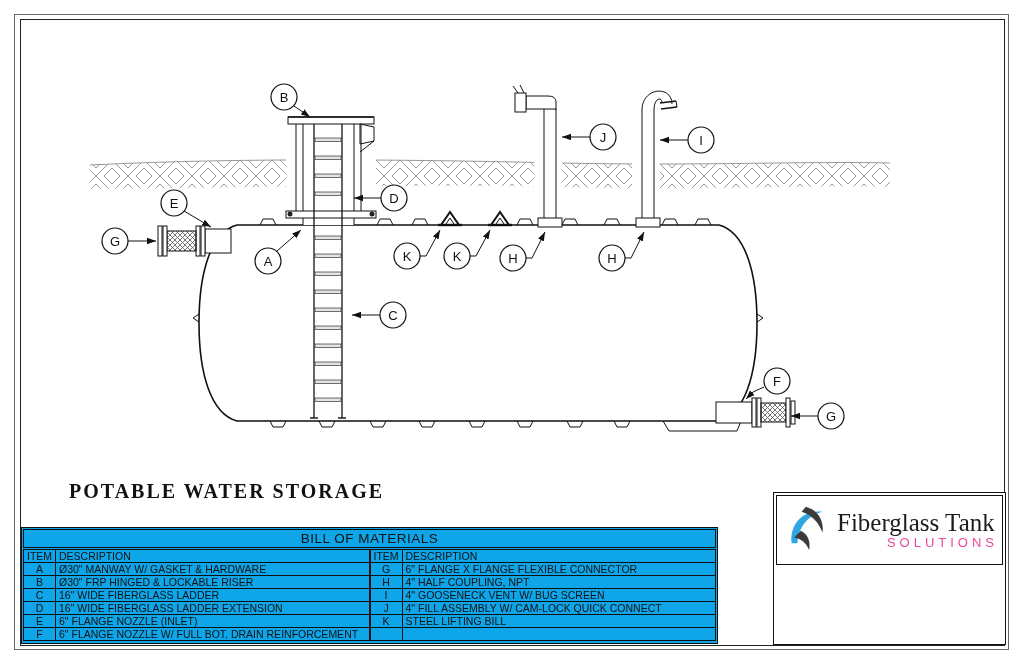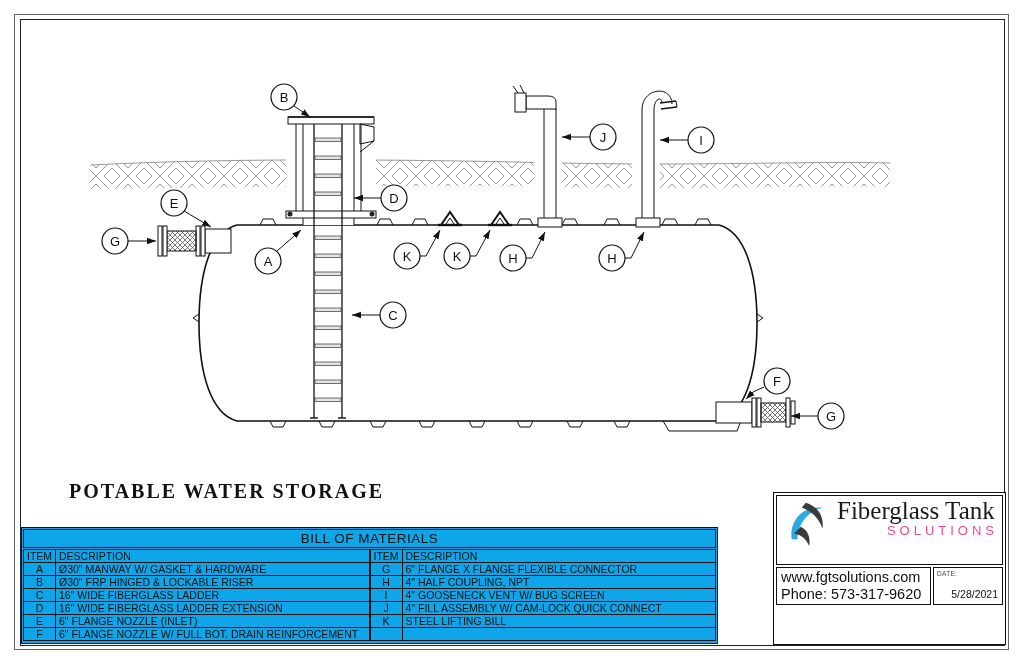--- a/index.html
+++ b/index.html
@@ -28,21 +28,21 @@
   .bom table { border-collapse:collapse; table-layout:fixed; width:348px; font-size:10.5px; }
   .bom th, .bom td { border:1px solid #111; height:12px; line-height:12px; padding:0 0 0 3px;
                      text-align:left; font-weight:normal; white-space:nowrap; overflow:hidden; }
   .bom .c-item { width:32px; }
   .bom td.item { text-align:center; padding:0; }
 
   
   .titleblock { position:absolute; left:773px; top:492px; width:233px; height:153px;
                 border:1px solid #111; box-sizing:border-box; background:#fff;
                 display:flex; flex-direction:column; gap:2px; padding:2px; }
-  .tb-logo { flex:0 0 70px; border:1px solid #111; display:flex; padding:2px 4px 2px 8px; box-sizing:border-box; }
+  .tb-logo { flex:0 0 70px; border:1px solid #111; display:flex; align-items:center; padding:2px 4px 2px 8px; box-sizing:border-box; }
   .logo-mark { width:50px; height:56px; flex:0 0 auto; margin-right:2px; }
   .logo-textwrap { flex:1; }
   .logo-name { font-family:"Liberation Serif", serif; font-size:25px; color:#1b1b1b; line-height:26px; white-space:nowrap; }
   .logo-tagline { font-size:13px; color:#ec4899; letter-spacing:4px; text-align:right; line-height:14px; }
   .tb-contact { flex:0 0 37px; display:flex; gap:2px; }
   .tb-contact-left { flex:1; border:1px solid #111; padding:1px 4px; box-sizing:border-box; }
   .website { font-size:14.5px; line-height:17px; white-space:nowrap; }
   .phone   { font-size:14.5px; line-height:17px; white-space:nowrap; }
   .tb-date { flex:0 0 70px; border:1px solid #111; position:relative; box-sizing:border-box; }
   .date-label { position:absolute; top:2px; left:3px; font-size:6.5px; color:#444; letter-spacing:0.3px; }
@@ -351,24 +351,14 @@
       <svg class="logo-mark" viewBox="0 0 60 60">
         <path d="M8,46 C5,23 22,5 45,8 C29,12 16,25 15,46 Z" fill="#2fa8e1"></path>
         <path d="M25,2 C39,6 47,18 45,33 C41,22 33,12 20,8 Z" fill="#3b3b3b"></path>
         <path d="M19,31 C27,35 31,43 29,54 C25,45 20,41 11,39 Z" fill="#3b3b3b"></path>
       </svg>
       <div class="logo-textwrap">
         <div class="logo-name">Fiberglass Tank</div>
         <div class="logo-tagline">SOLUTIONS</div>
       </div>
     </div>
-    <div class="tb-contact">
-      <div class="tb-contact-left">
-        <div class="website">www.fgtsolutions.com</div>
-        <div class="phone">Phone: 573-317-9620</div>
-      </div>
-      <div class="tb-date">
-        <span class="date-label">DATE:</span>
-        <span class="date-value">5/28/2021</span>
-      </div>
-    </div>
   </div>
 </div>
 
 </body></html>

